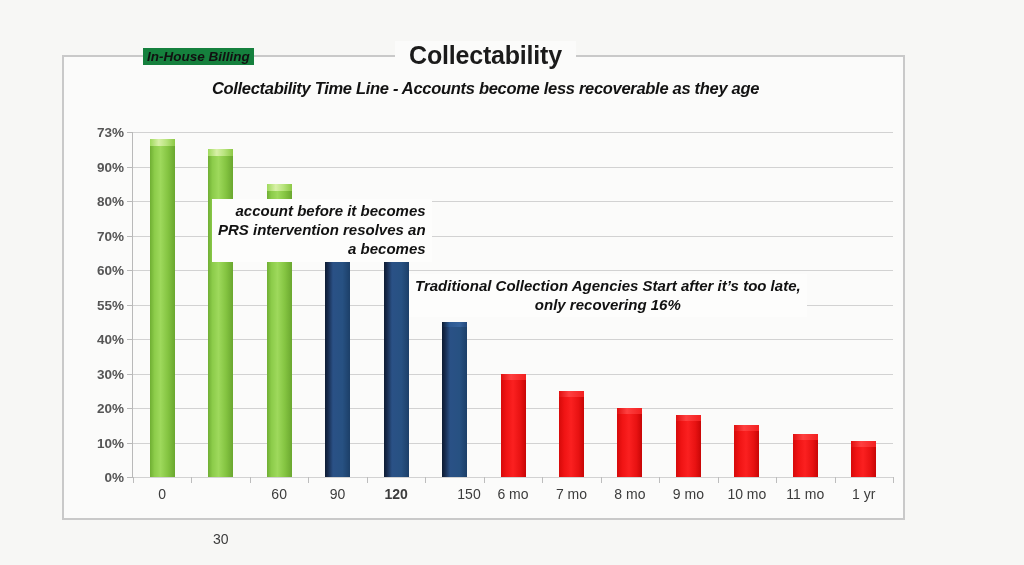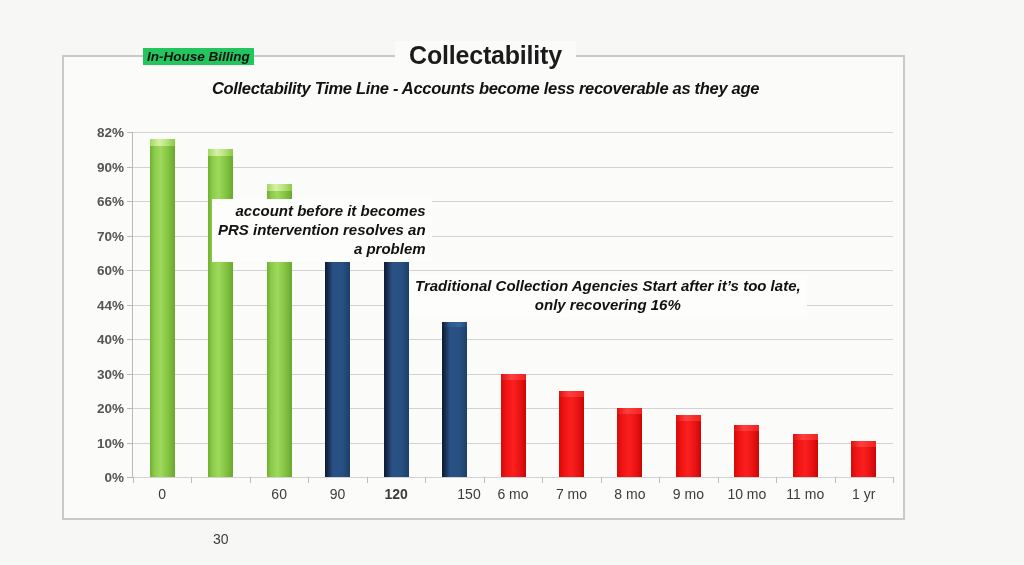--- a/index.html
+++ b/index.html
@@ -108,21 +108,21 @@
   .annot{
     position:absolute;
     font-style:italic;font-weight:bold;
     color:#111;
     line-height:1.28;
     white-space:nowrap;
   }
   .annot.inhouse{
     left:79px;top:-9px;
     font-size:13.5px;
-    background:#22c55e;padding:0 4px;
+    background:#15803d;padding:0 4px;
   }
   .annot.prs{
     left:148px;top:142px;
     font-size:15px;text-align:right;
     background:#fdfdfc;
     padding:2px 6px 3px 6px;
   }
   .annot.trad{
     left:345px;top:217px;
     font-size:15px;text-align:center;
@@ -141,36 +141,36 @@
       <div class="title-text">Collectability</div>
     </div>
 
     <div class="subtitle">Collectability Time Line - Accounts become less recoverable as they age</div>
 
     <div class="plot" id="plot">
       <div class="axis-line"></div>
       <div class="axis-base"></div>
     <div class="gridline" style="top: 0px;"></div>
         <div class="ytick" style="top: 0px;"></div>
-        <div class="ylabel" style="top: 0px;">82%</div>
+        <div class="ylabel" style="top: 0px;">73%</div>
         <div class="gridline" style="top: 34.5px;"></div>
         <div class="ytick" style="top: 34.5px;"></div>
         <div class="ylabel" style="top: 34.5px;">90%</div>
         <div class="gridline" style="top: 69px;"></div>
         <div class="ytick" style="top: 69px;"></div>
-        <div class="ylabel" style="top: 69px;">66%</div>
+        <div class="ylabel" style="top: 69px;">80%</div>
         <div class="gridline" style="top: 103.5px;"></div>
         <div class="ytick" style="top: 103.5px;"></div>
         <div class="ylabel" style="top: 103.5px;">70%</div>
         <div class="gridline" style="top: 138px;"></div>
         <div class="ytick" style="top: 138px;"></div>
         <div class="ylabel" style="top: 138px;">60%</div>
         <div class="gridline" style="top: 172.5px;"></div>
         <div class="ytick" style="top: 172.5px;"></div>
-        <div class="ylabel" style="top: 172.5px;">44%</div>
+        <div class="ylabel" style="top: 172.5px;">55%</div>
         <div class="gridline" style="top: 207px;"></div>
         <div class="ytick" style="top: 207px;"></div>
         <div class="ylabel" style="top: 207px;">40%</div>
         <div class="gridline" style="top: 241.5px;"></div>
         <div class="ytick" style="top: 241.5px;"></div>
         <div class="ylabel" style="top: 241.5px;">30%</div>
         <div class="gridline" style="top: 276px;"></div>
         <div class="ytick" style="top: 276px;"></div>
         <div class="ylabel" style="top: 276px;">20%</div>
         <div class="gridline" style="top: 310.5px;"></div>
@@ -260,21 +260,21 @@
         <div class="xtick" style="left: 760px;"></div>
       </div>
 
     <div class="annot inhouse">
       <div>In-House Billing</div>
     </div>
 
     <div class="annot prs">
       <div>account before it becomes</div>
       <div>PRS intervention resolves an</div>
-      <div>a problem</div>
+      <div>a becomes</div>
     </div>
 
     <div class="annot trad">
       <div>Traditional Collection Agencies Start after it’s too late,</div>
       <div>only recovering 16%</div>
     </div>
 
   </div>
 </div>
 

